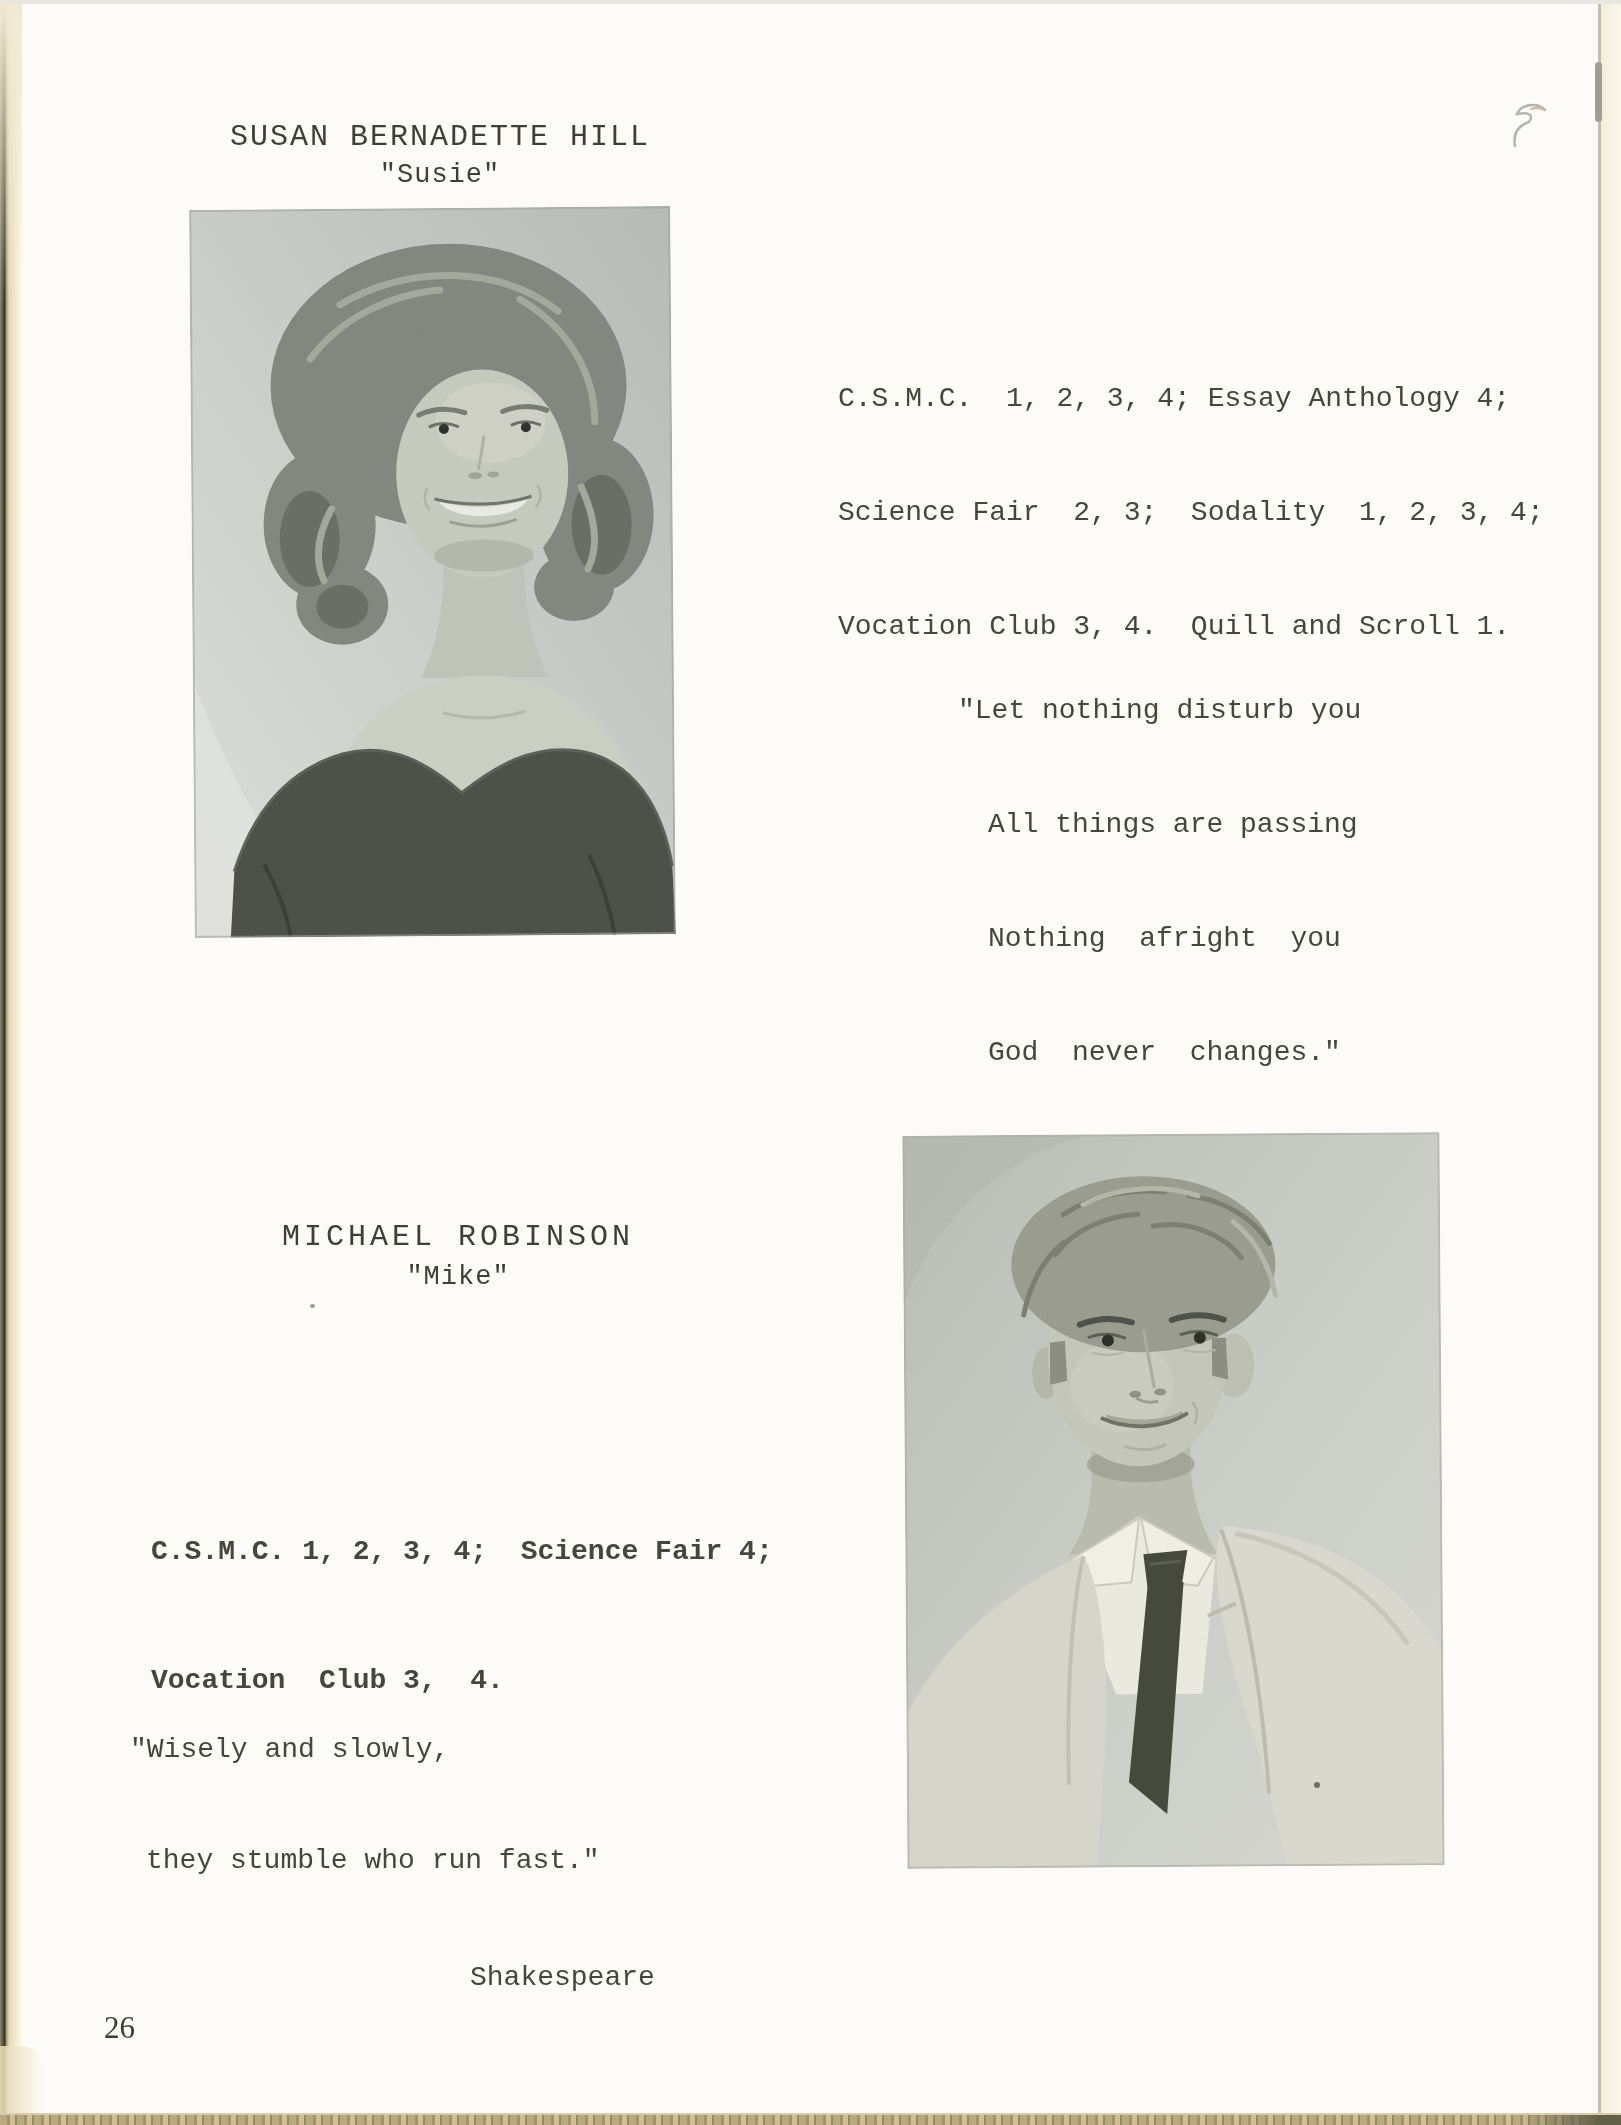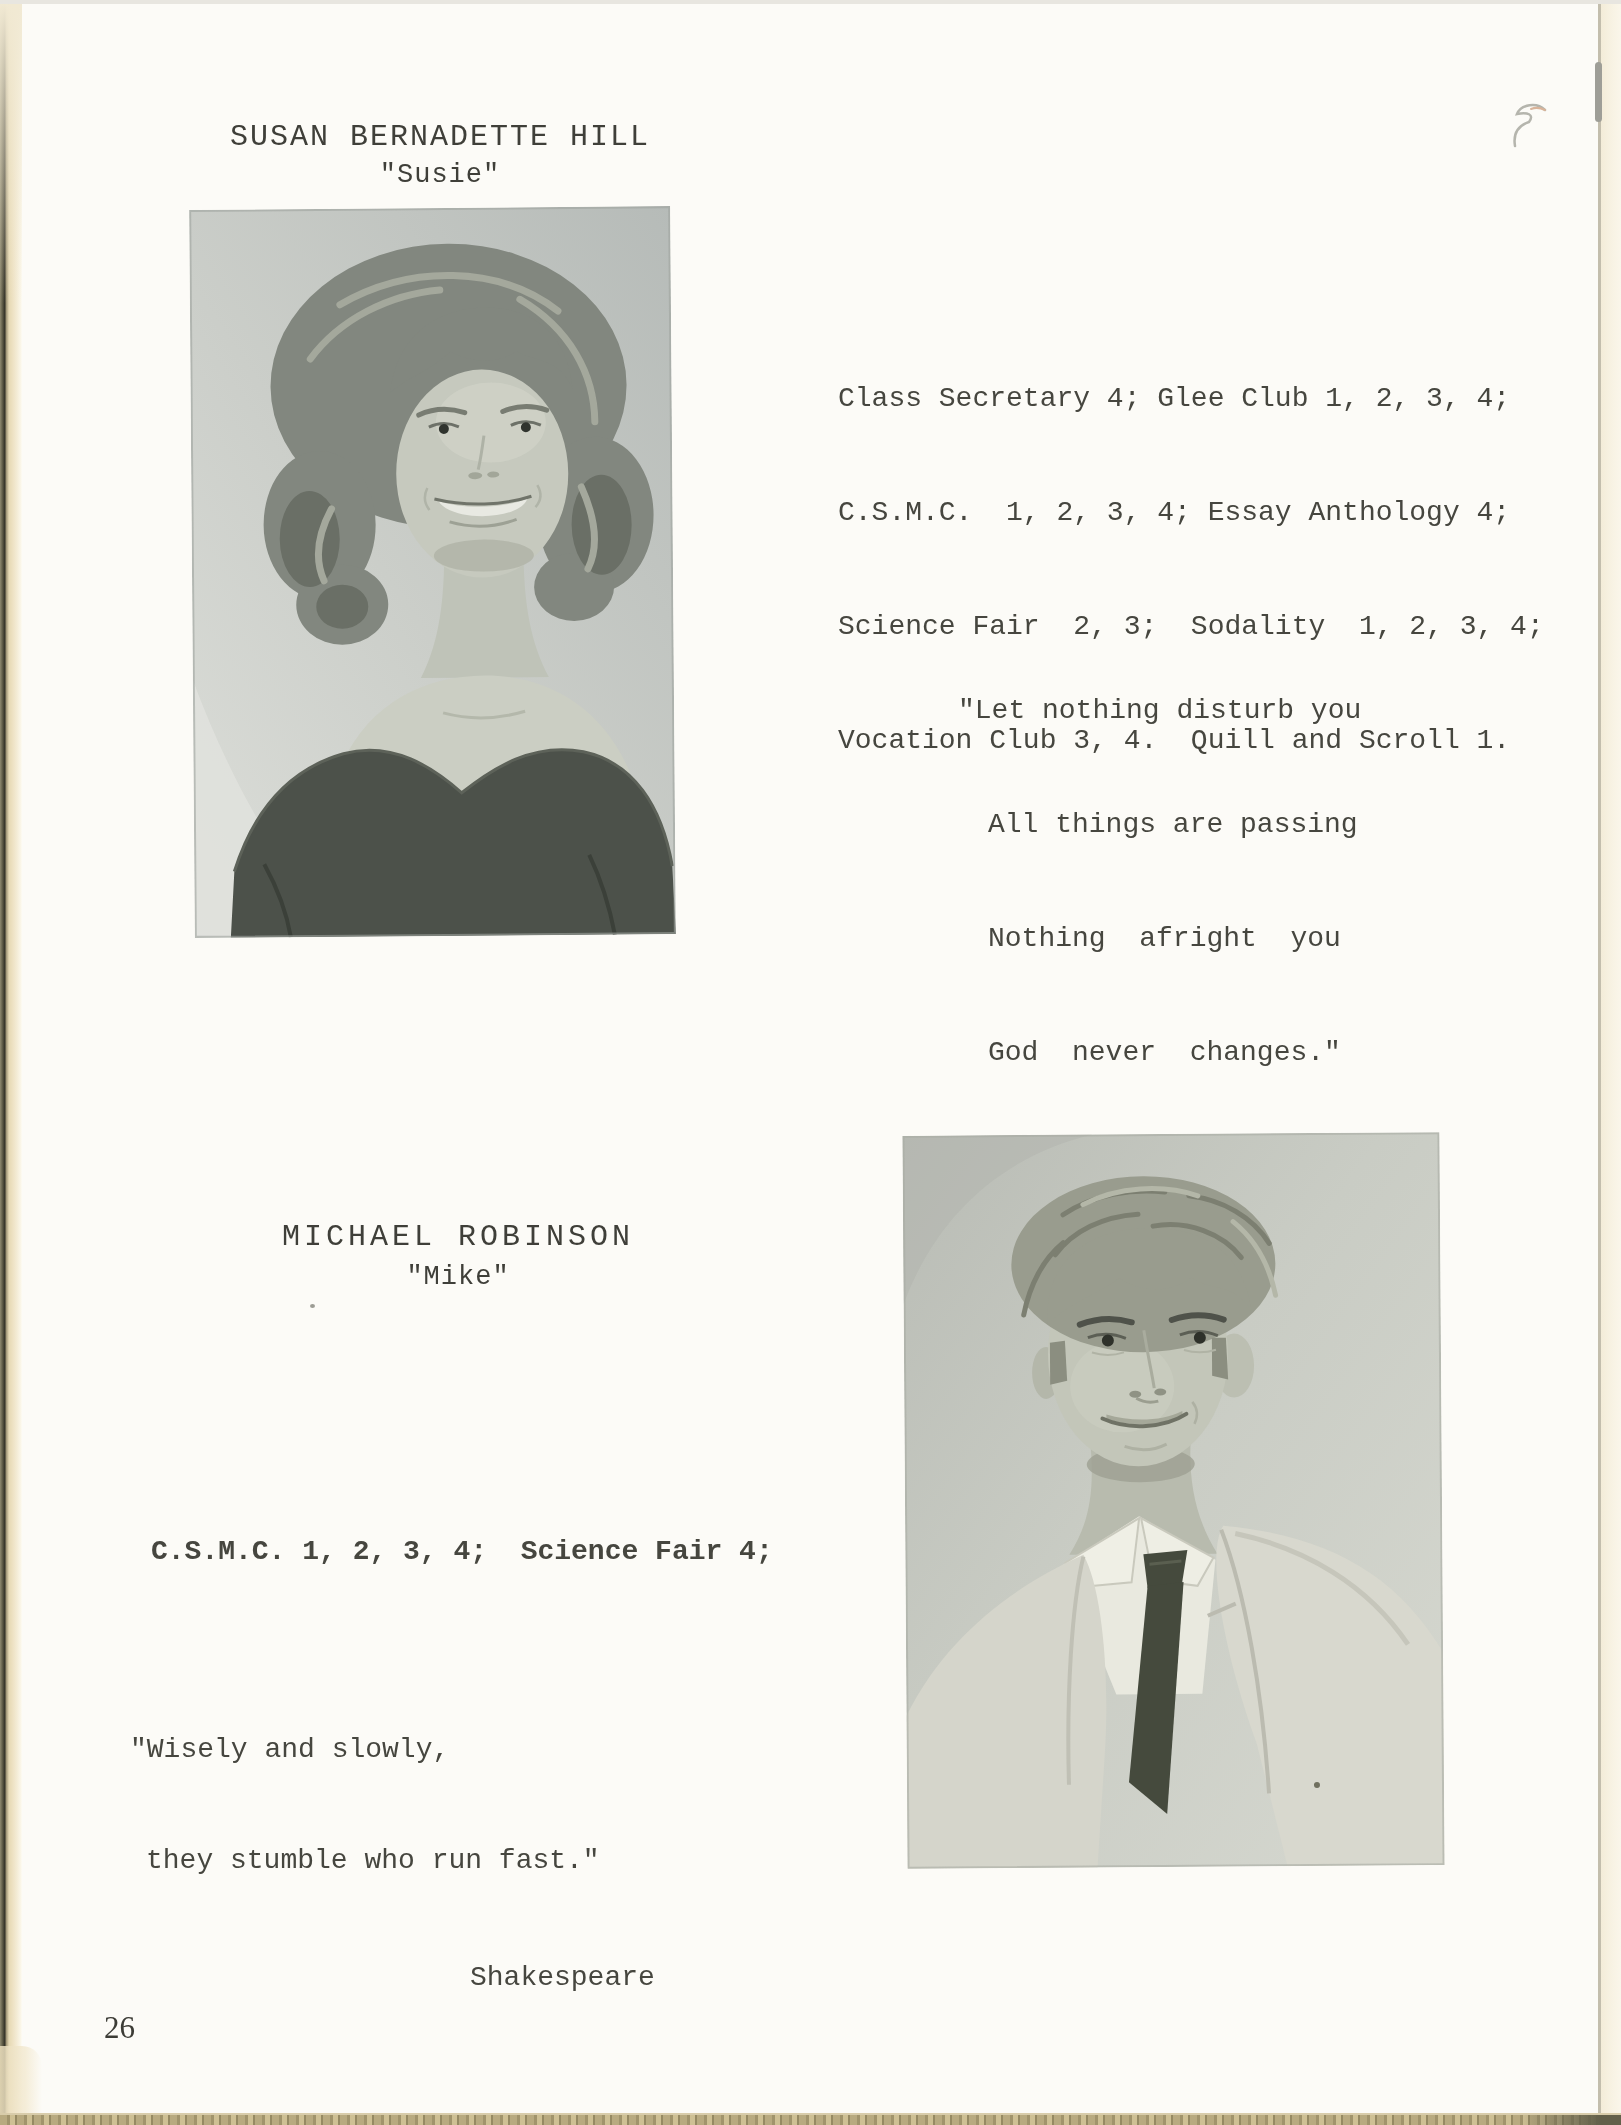--- a/index.html
+++ b/index.html
@@ -156,40 +156,40 @@
           <path d="M36,728 L40,662 C60,600 96,560 150,545 C200,532 240,560 268,585 C300,560 340,535 390,545 C440,556 468,600 478,660 L481,728 Z" fill="#4c514a"></path>
           <path d="M40,662 C60,600 96,560 150,545 C200,532 240,560 268,585 C300,560 340,535 390,545 C440,556 468,600 478,660" stroke="#5d6259" stroke-width="3" fill="none"></path>
           <path d="M70,655 Q90,692 96,728" stroke="#3b4039" stroke-width="4" fill="none"></path>
           <path d="M395,648 Q412,684 420,728" stroke="#3b4039" stroke-width="4" fill="none"></path>
         </g>
         <rect x="1" y="1" width="479" height="726" fill="none" stroke="#9fa49f" stroke-width="2" opacity="0.6"></rect>
       </svg>
     </div>
 
     <div class="abs typed acts acts1">
-      <div>Class Secretary 4; Glee Club 1, 2, 3, 4;</div>
       <div>C.S.M.C.  1, 2, 3, 4; Essay Anthology 4;</div>
       <div>Science Fair  2, 3;  Sodality  1, 2, 3, 4;</div>
       <div>Vocation Club 3, 4.  Quill and Scroll 1.</div>
     </div>
 
     <div class="abs typed quote quote1">
       <div>"Let nothing disturb you</div>
       <div>All things are passing</div>
       <div>Nothing  afright  you</div>
       <div>God  never  changes."</div>
     </div>
   </section>
 
   <section>
     <h2 class="abs typed heading t2" style="margin:0;font-weight:normal">MICHAEL ROBINSON</h2>
     <div class="abs typed sub s2">"Mike"</div>
 
     <div class="abs typed acts acts2">
       <div>C.S.M.C. 1, 2, 3, 4;  Science Fair 4;</div>
+      <div>Vocation  Club 3,  4.</div>
     </div>
 
     <div class="abs typed quote quote2">
       <div>"Wisely and slowly,</div>
       <div class="ql2">they stumble who run fast."</div>
       <div class="attrib">Shakespeare</div>
     </div>
 
     <div class="abs photo photo2">
       <svg viewBox="0 0 537 733" preserveAspectRatio="none" role="img" aria-label="black-and-white yearbook portrait of a young man with short wavy hair wearing a light suit jacket, white shirt and dark tie">

